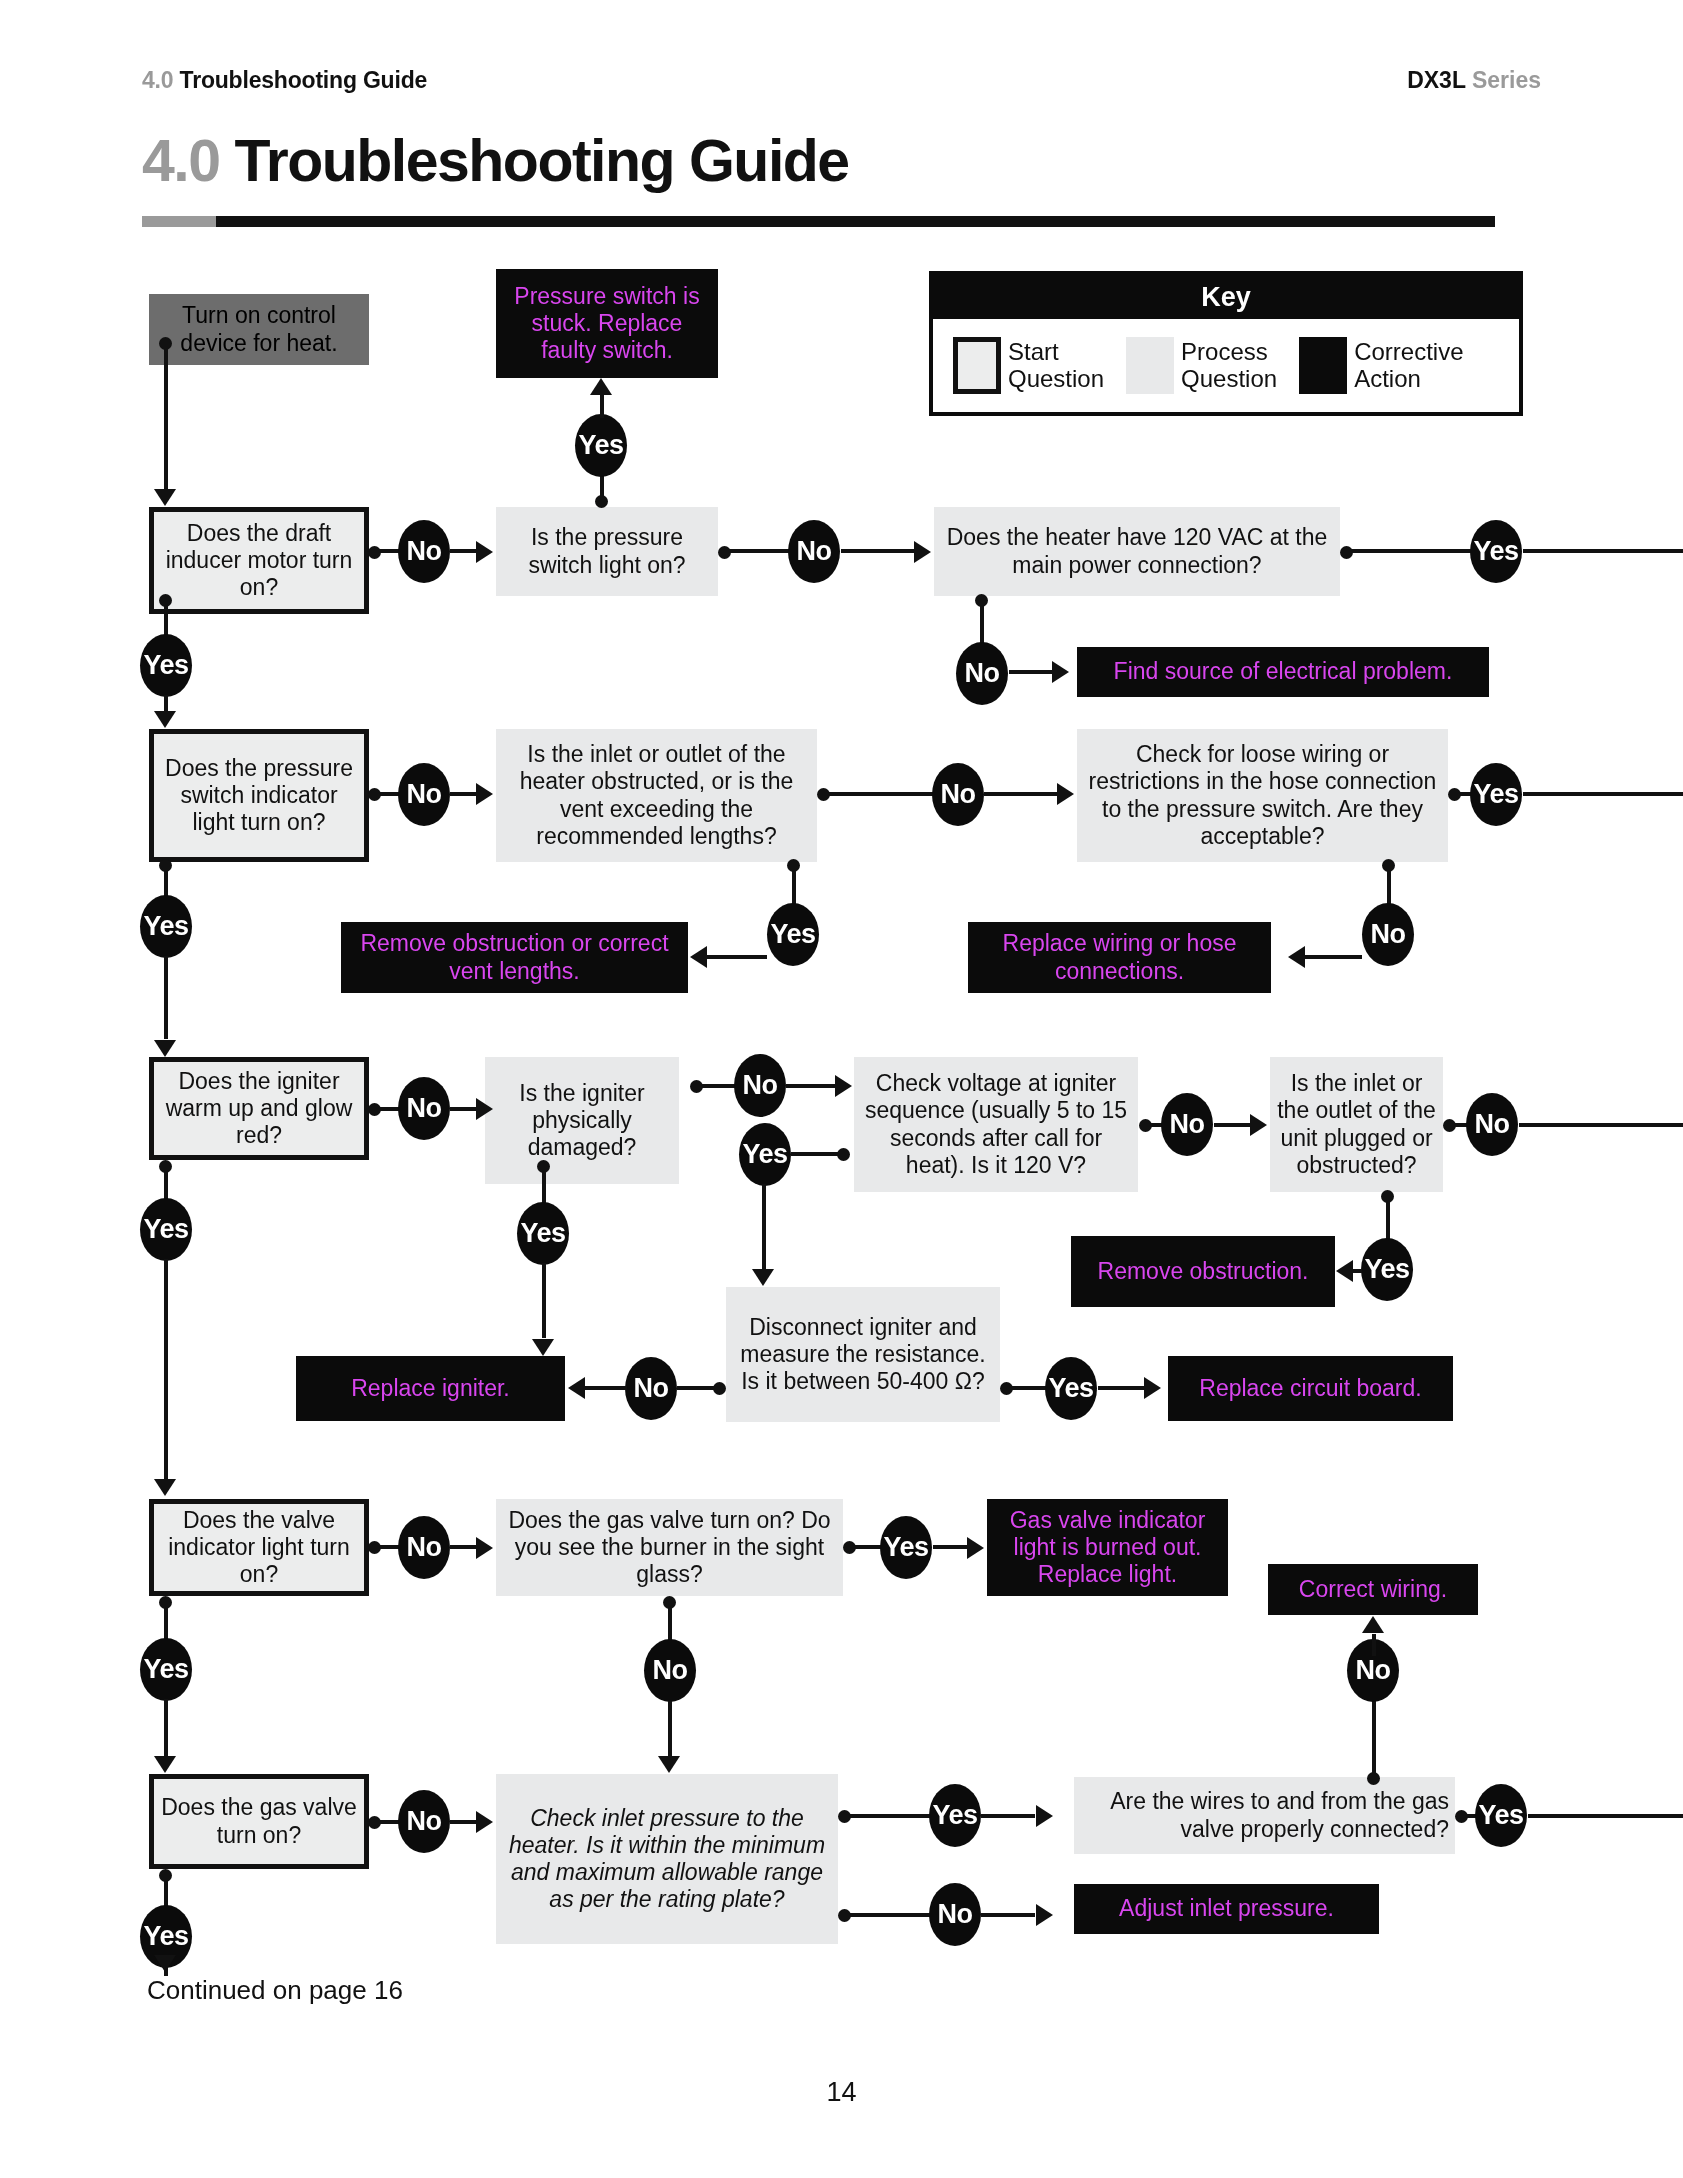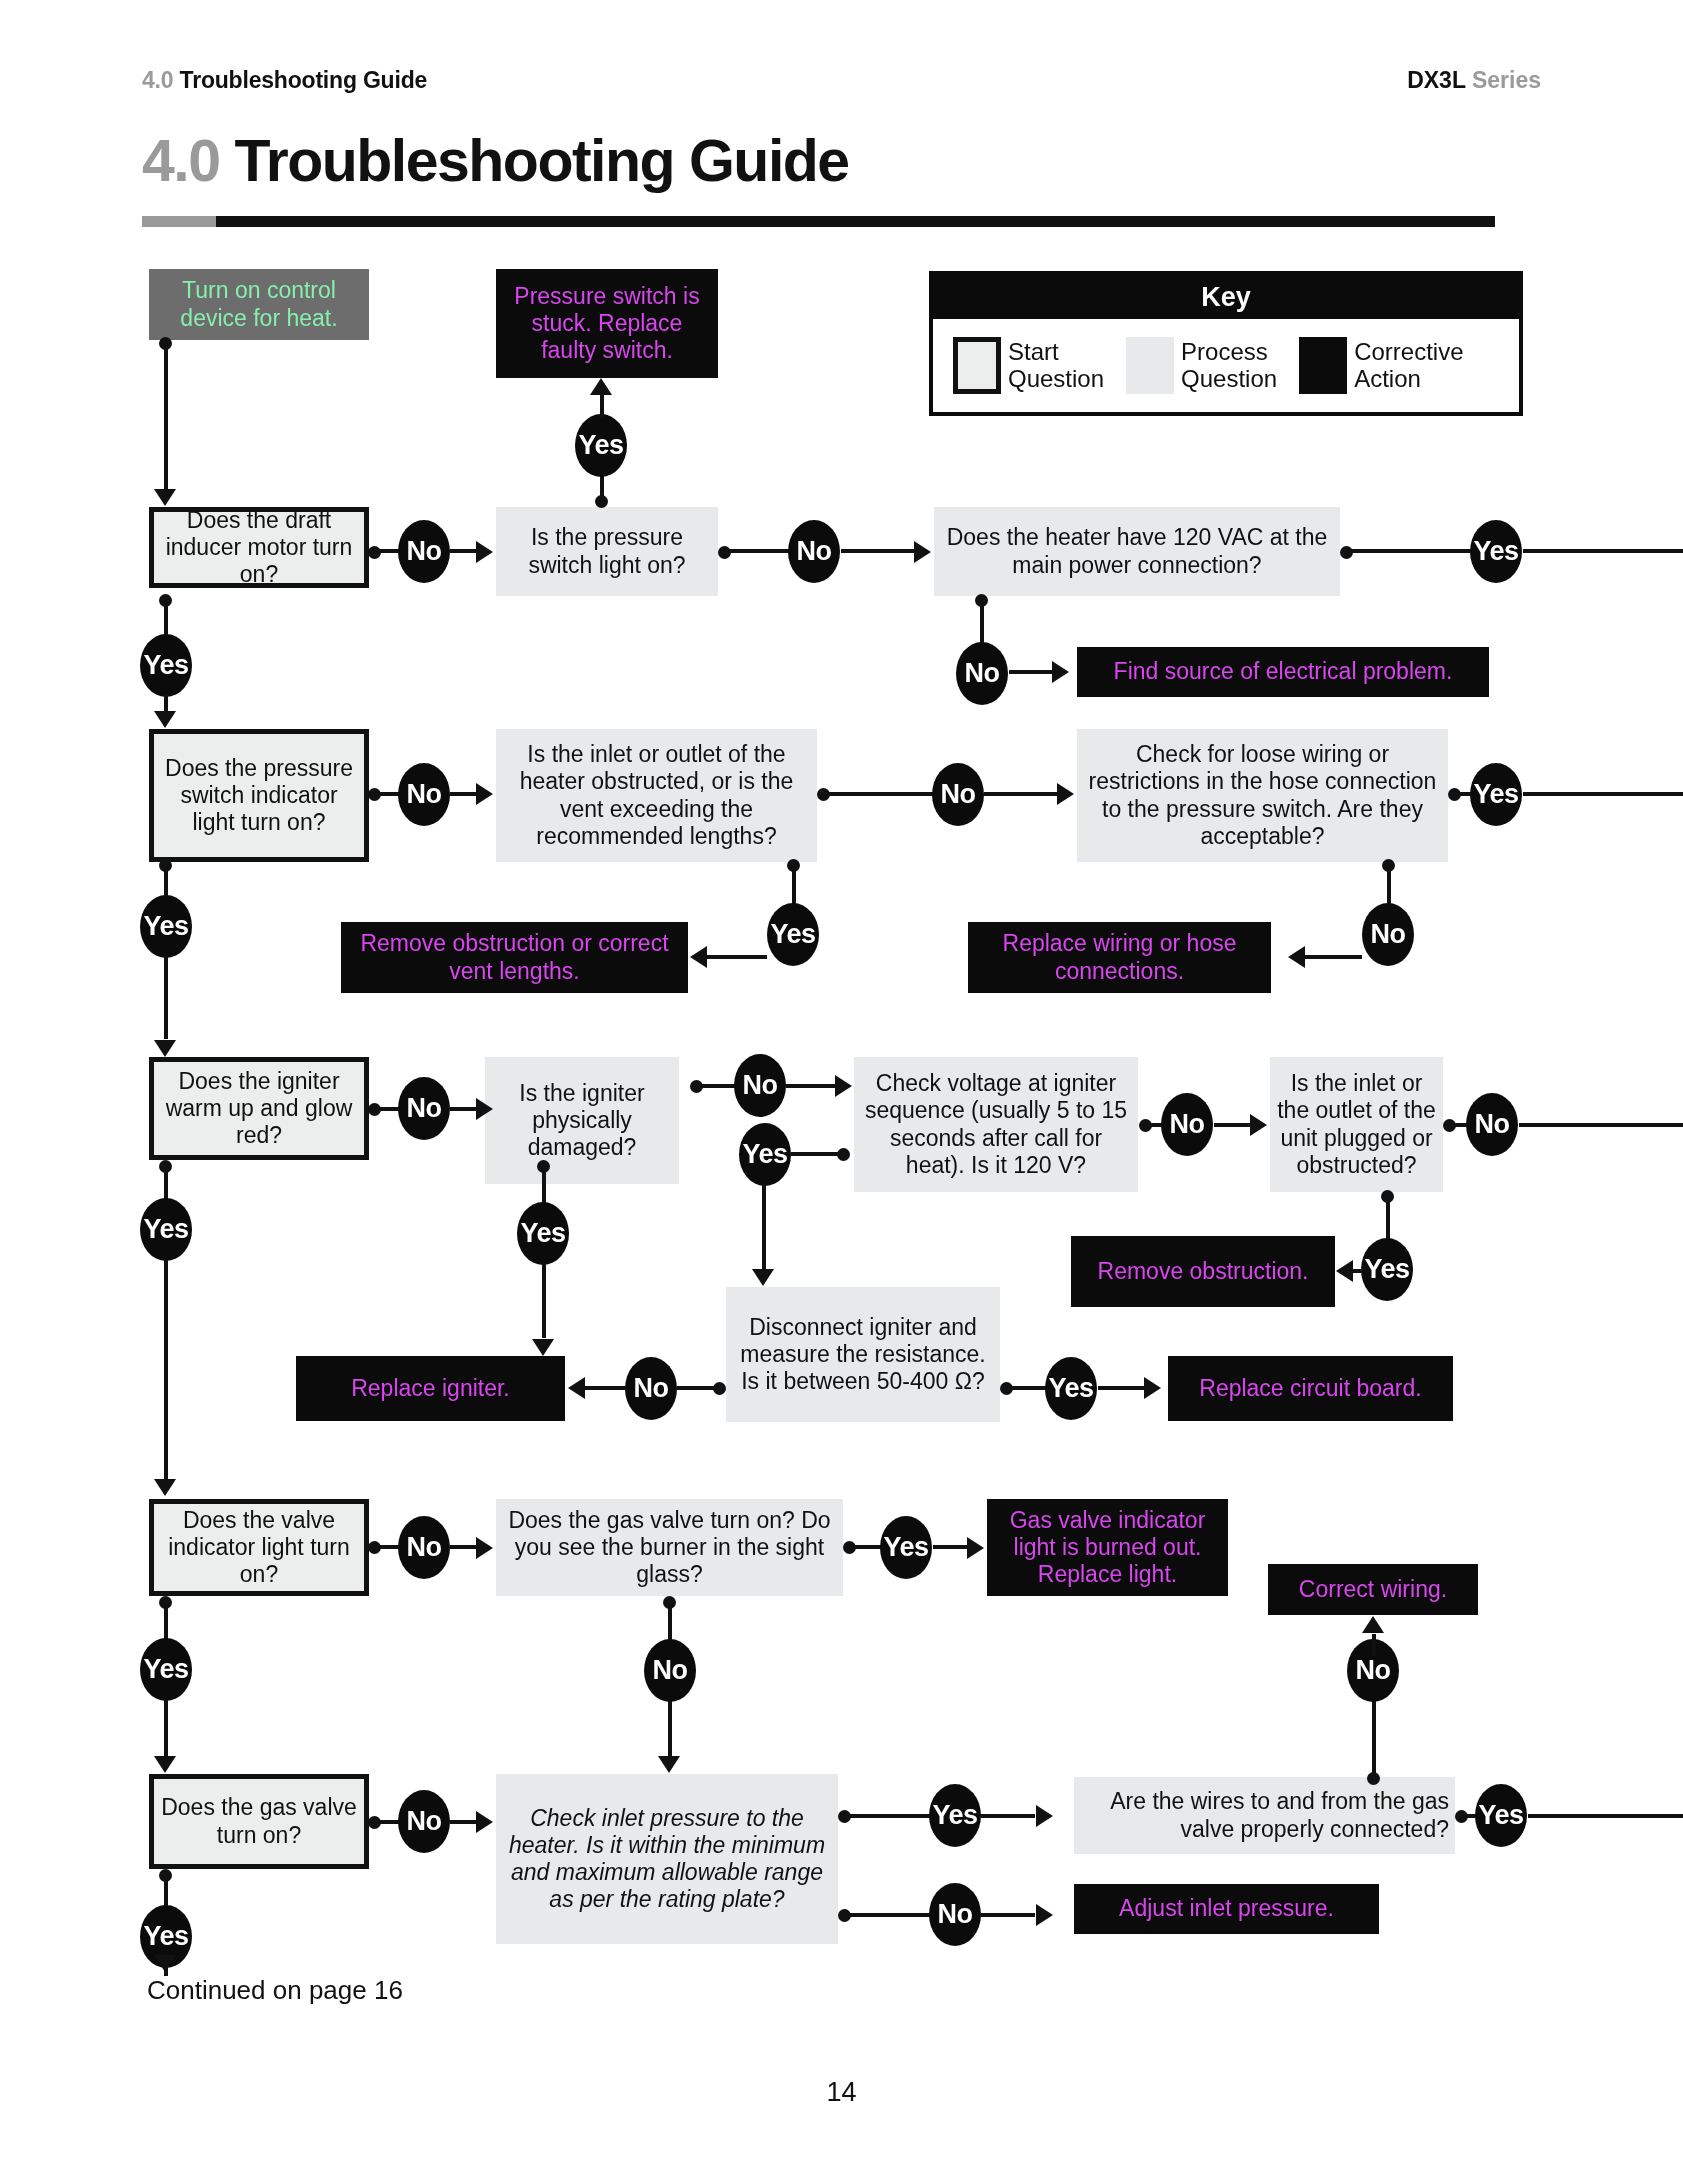--- a/index.html
+++ b/index.html
@@ -27,21 +27,21 @@
   .continued{position:absolute;left:147px;top:1975px;font-size:26px;white-space:nowrap;}
 
   
   .node{
     position:absolute;box-sizing:border-box;
     display:flex;align-items:center;justify-content:center;
     text-align:center;line-height:1.18;
     font-size:23px;
     padding:4px 6px;
   }
-  .node.start{background:#6d6d6d;color:#86efac;}
+  .node.start{background:#6d6d6d;color:#000000;margin-top:25px;}
   .node.question{background:#eceded;color:#111;border:5px solid #111;}
   .node.process{background:#e8e9ea;color:#111;}
   .node.action{background:#0b0b0b;color:#d946ef;}
 
   
   .ln{position:absolute;background:#111;}
   .lnh{height:4px;}
   .lnv{width:4px;}
 
   
@@ -113,21 +113,21 @@
         <span class="klab">Corrective
 Action</span>
       </div>
     </div>
   </div>
 
   <div class="node start" style="left:149px;top:269px;width:220px;height:71px;">Turn on control device for heat.</div>
 
   <div class="node action" style="left:496px;top:269px;width:222px;height:109px;">Pressure switch is stuck. Replace faulty switch.</div>
 
-  <div class="node question" style="left:149px;top:507px;width:220px;height:81px;">Does the draft inducer motor turn on?</div>
+  <div class="node question" style="left:149px;top:507px;width:220px;height:107px;">Does the draft inducer motor turn on?</div>
 
   <div class="node process" style="left:496px;top:507px;width:222px;height:89px;">Is the pressure switch light on?</div>
 
   <div class="node process" style="left:934px;top:507px;width:406px;height:89px;">Does the heater have 120 VAC at the main power connection?</div>
 
   <div class="node action" style="left:1077px;top:647px;width:412px;height:50px;">Find source of electrical problem.</div>
 
   <div class="node question" style="left:149px;top:729px;width:220px;height:133px;">Does the pressure switch indicator light turn on?</div>
 
   <div class="node process" style="left:496px;top:729px;width:321px;height:133px;">Is the inlet or outlet of the heater obstructed, or is the vent exceeding the recommended lengths?</div>

